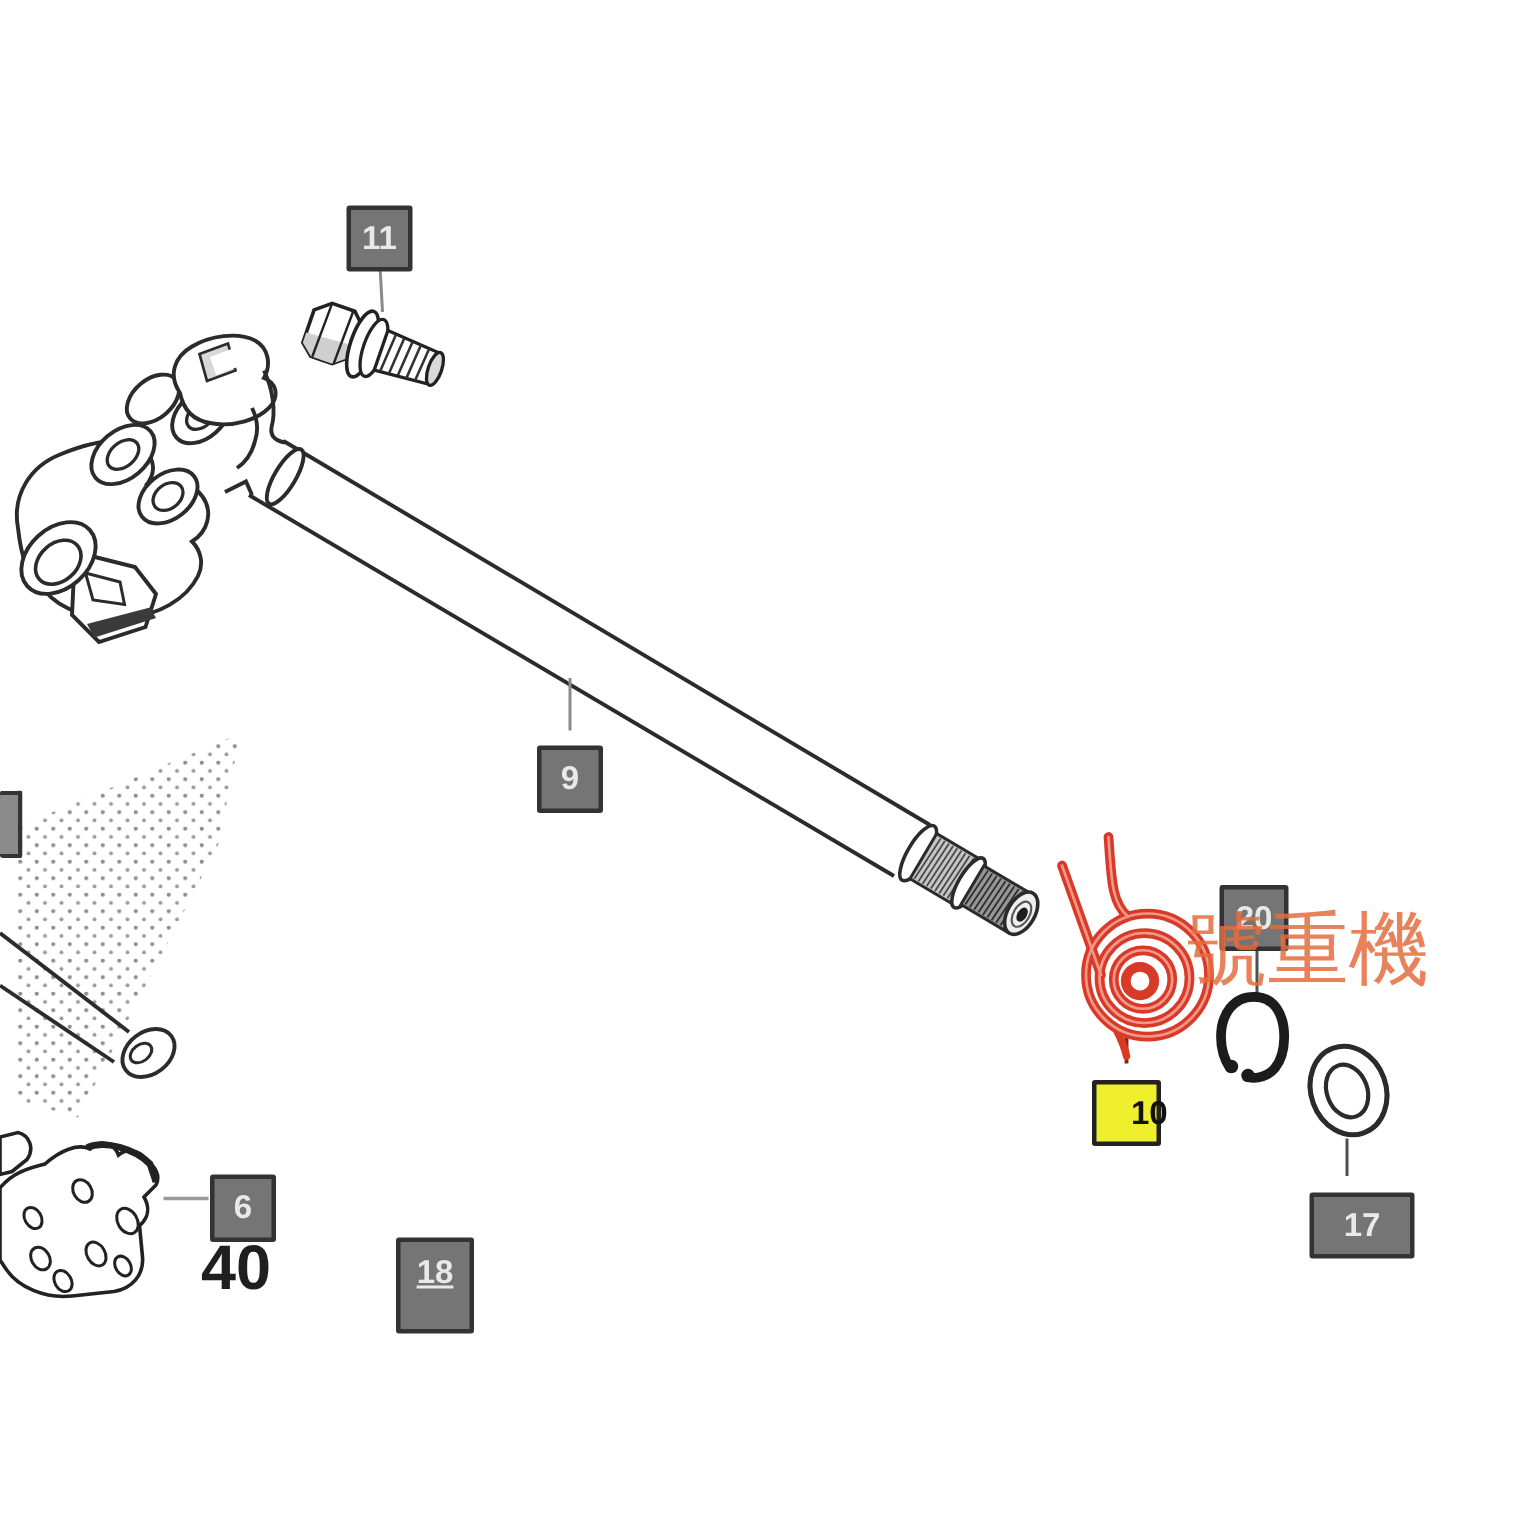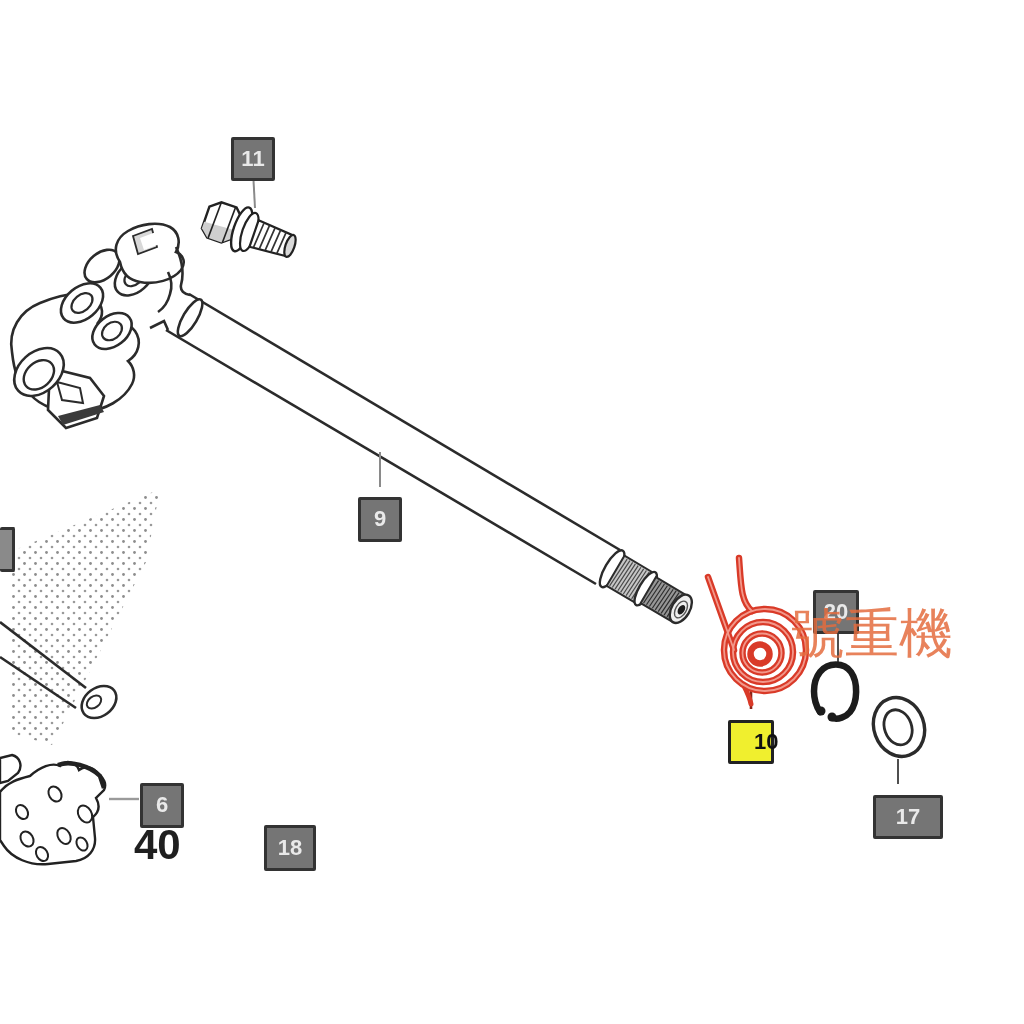--- a/index.html
+++ b/index.html
@@ -205,21 +205,21 @@
   <div class="callout" style="left:358px;top:487px;width:44px;height:45px;">9</div>
 
   <div class="callout" style="left:813px;top:580px;width:46px;">20</div>
 
   <div class="callout yellow" style="left:728px;top:710px;width:46px;padding-left:23px;">10</div>
 
   <div class="callout" style="left:873px;top:785px;width:70px;">17</div>
 
   <div class="callout" style="left:140px;top:773px;height:45px;">6</div>
 
-  <div class="callout" style="left:264px;top:815px;width:52px;height:46px;line-height:39px;">18</div>
+  <div class="callout" style="left:264px;top:815px;width:52px;height:64px;line-height:39px;text-decoration:underline;">18</div>
 
   <div class="plain-number" style="left:134px;top:824px;">40</div>
 
   <div class="callout partial" style="left:0;top:517px;width:15px;height:45px;"></div>
 
 
   <div class="watermark" style="left:791px;top:604px;">號重機</div>
 
 </div>
 

